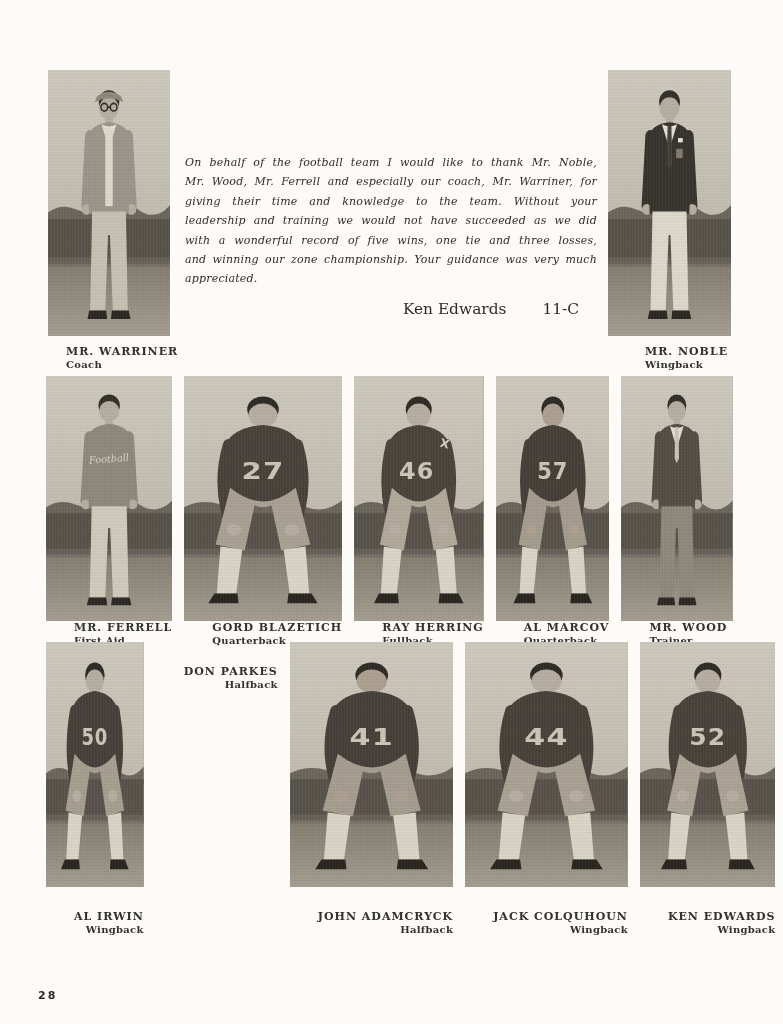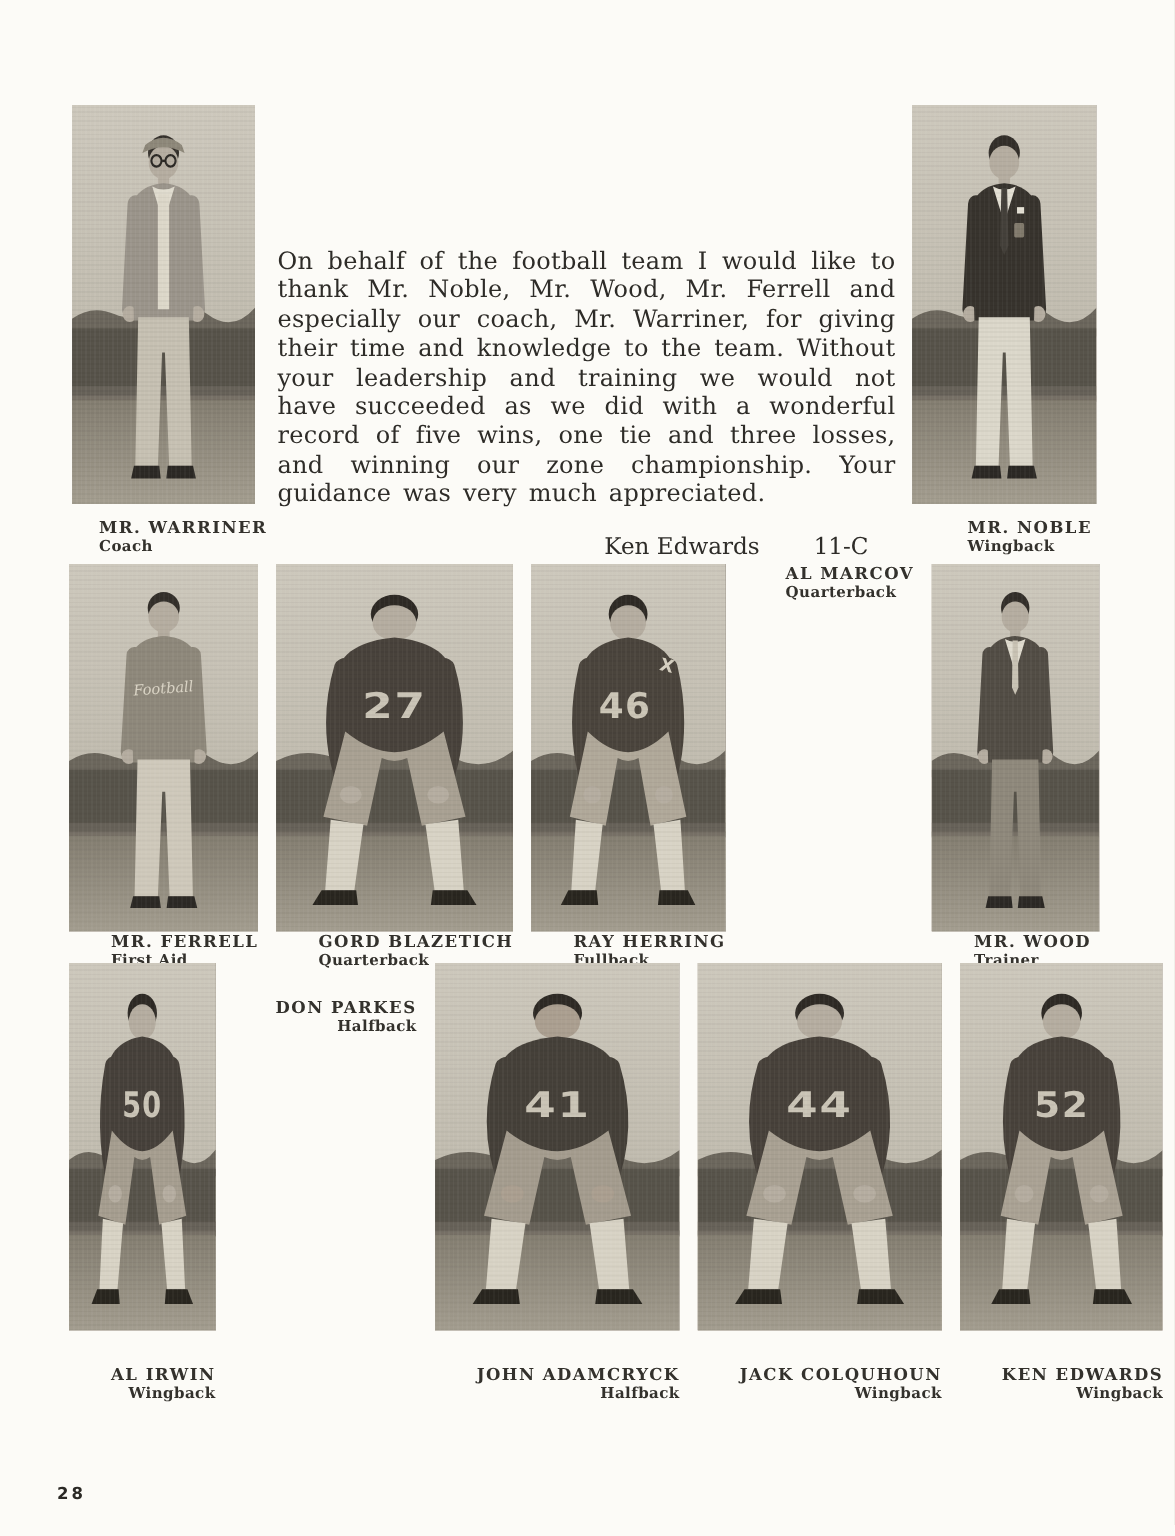--- a/index.html
+++ b/index.html
@@ -58,26 +58,27 @@
 
   .intro{position:absolute;left:185px;top:146px;width:412px;}
   .title{
     text-align:center;
     font-size:30px;
     letter-spacing:1px;
     color:#2f2d29;
     line-height:1.1;
   }
   .paragraph{
-    margin-top:18px;
-    font-size:16px;
+    margin-top:7px;
+    font-size:11px;
     line-height:19.4px;
     text-align:justify;
     word-spacing:2.6px;
     letter-spacing:.2px;
+    font-style:italic;
   }
   .signature{
     display:flex;
     justify-content:flex-end;
     gap:36px;
     padding-right:18px;
     font-size:15.4px;
     margin-top:2px;
   }
   
@@ -248,20 +249,27 @@
           <text class="shoulder-patch" x="90" y="73" transform="rotate(14 90 73)">X</text>
         </svg>
       </div>
       <figcaption class="caption">
         <div class="cap-name">RAY HERRING</div>
         <div class="cap-role">Fullback</div>
       </figcaption>
     </figure>
 
     <figure class="cell">
+      <div class="photo">
+        <svg viewBox="0 0 130 250" preserveAspectRatio="none">
+          <use href="#sym-field"></use>
+          <use href="#sym-player" style="--jersey:#453f38;--pants:#a39b8d;--skin:#ab9f90"></use>
+          <text class="jersey-number" x="65" y="105">57</text>
+        </svg>
+      </div>
       <figcaption class="caption">
         <div class="cap-name">AL MARCOV</div>
         <div class="cap-role">Quarterback</div>
       </figcaption>
     </figure>
 
     <figure class="cell">
       <div class="photo">
         <svg viewBox="0 0 130 250" preserveAspectRatio="none">
           <use href="#sym-field"></use>

